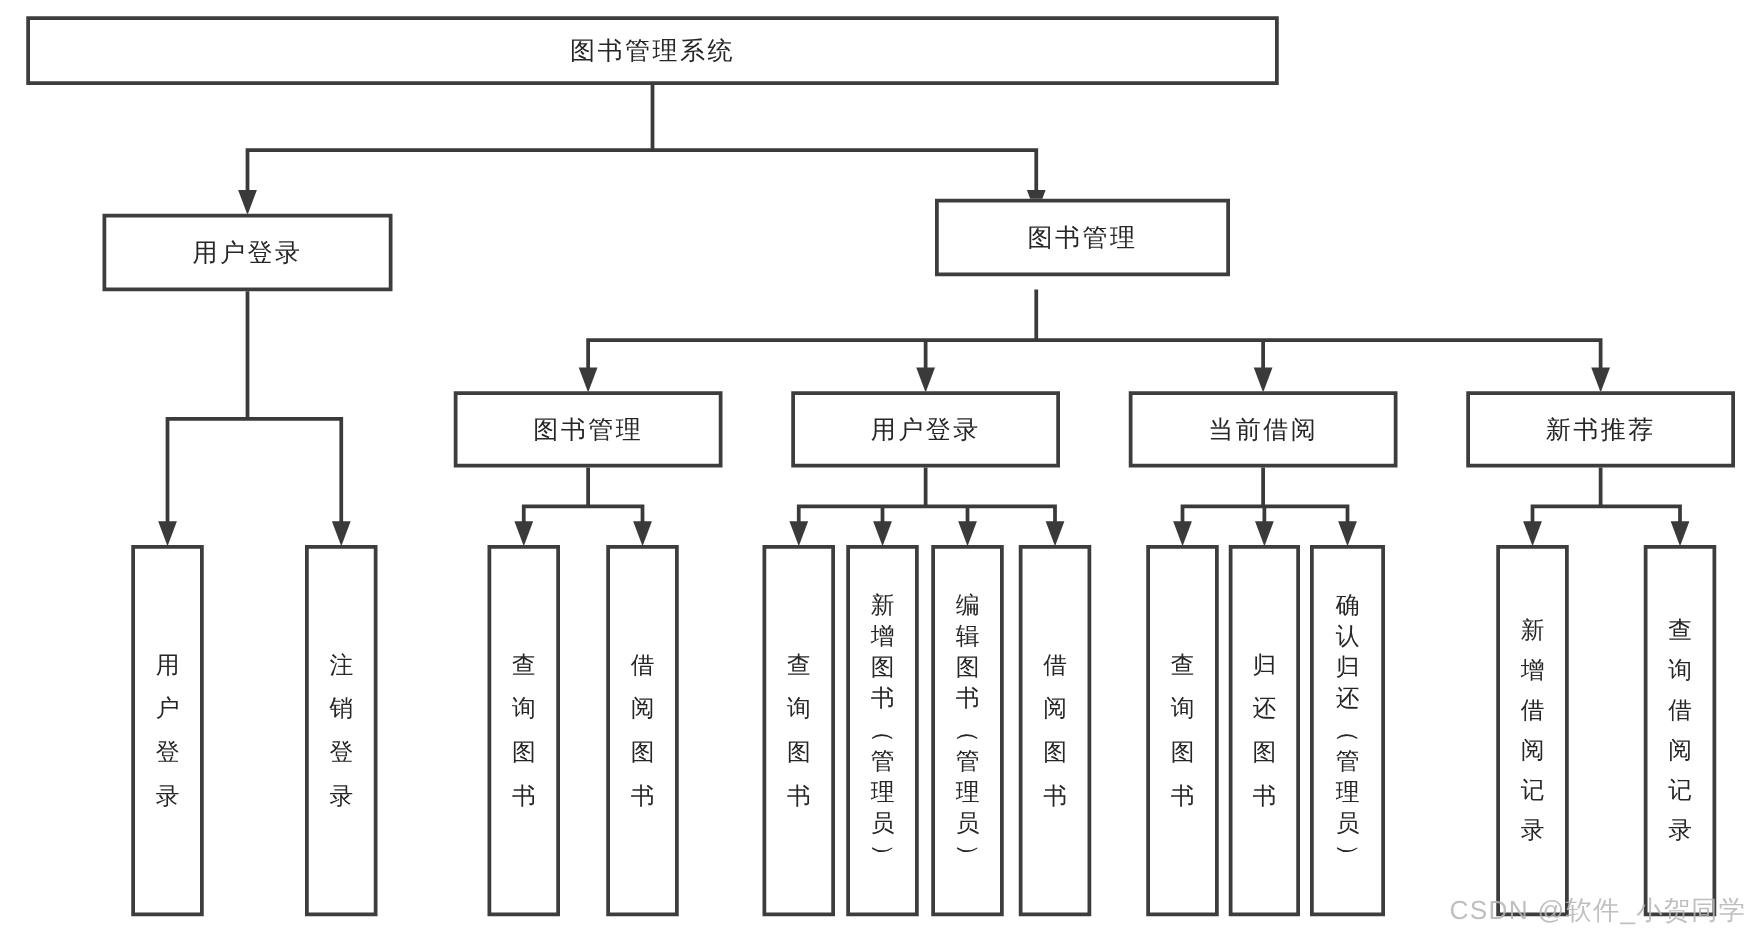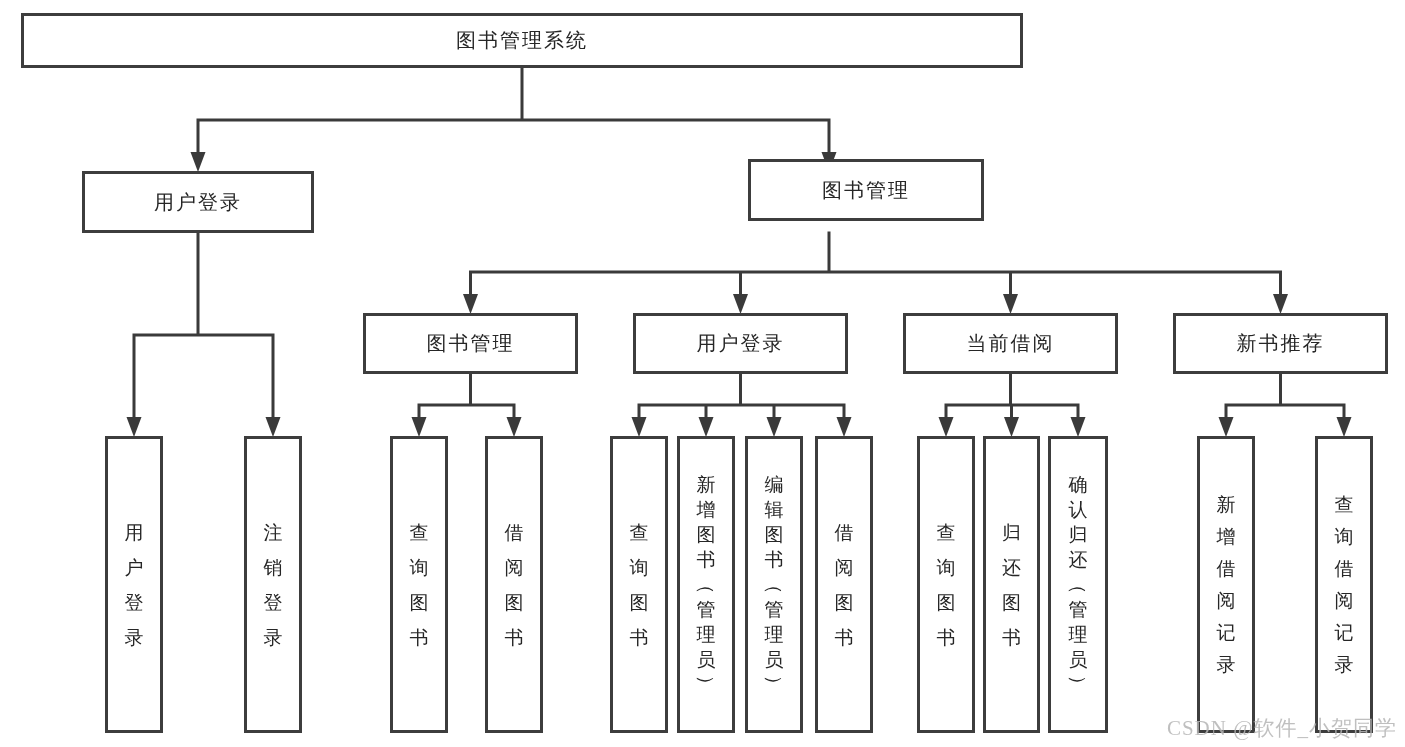--- a/index.html
+++ b/index.html
@@ -169,14 +169,14 @@
       </div>
       <div class="node vert" style="left: 1315px; top: 436px; width: 58px; height: 297px; border-color: rgb(61, 61, 61); color: rgb(38, 38, 38); gap: 13px;">
         <span class="vchar">查</span>
         <span class="vchar">询</span>
         <span class="vchar">借</span>
         <span class="vchar">阅</span>
         <span class="vchar">记</span>
         <span class="vchar">录</span>
       </div>
     </div>
-  <div id="watermark" style="color: rgb(181, 181, 181); font-family: Liberation Serif, serif;">CSDN @软件_小贺同学</div>
+  <div id="watermark" style="color: rgb(181, 181, 181);">CSDN @软件_小贺同学</div>
 </div>
 
 </body></html>

